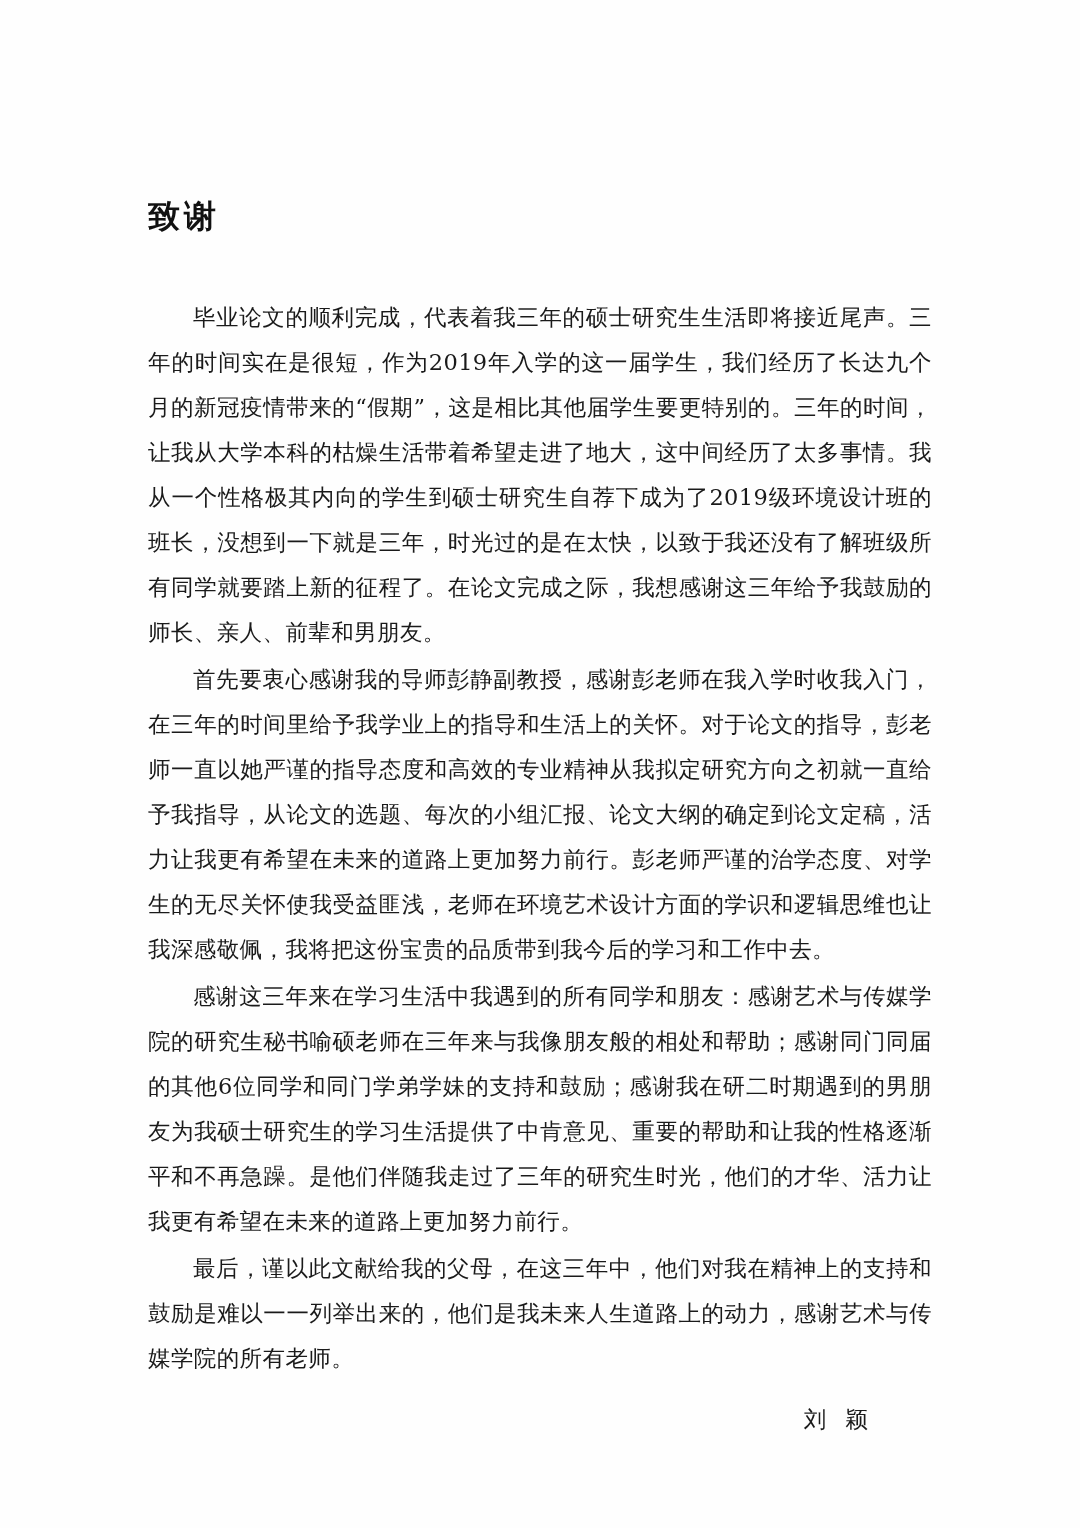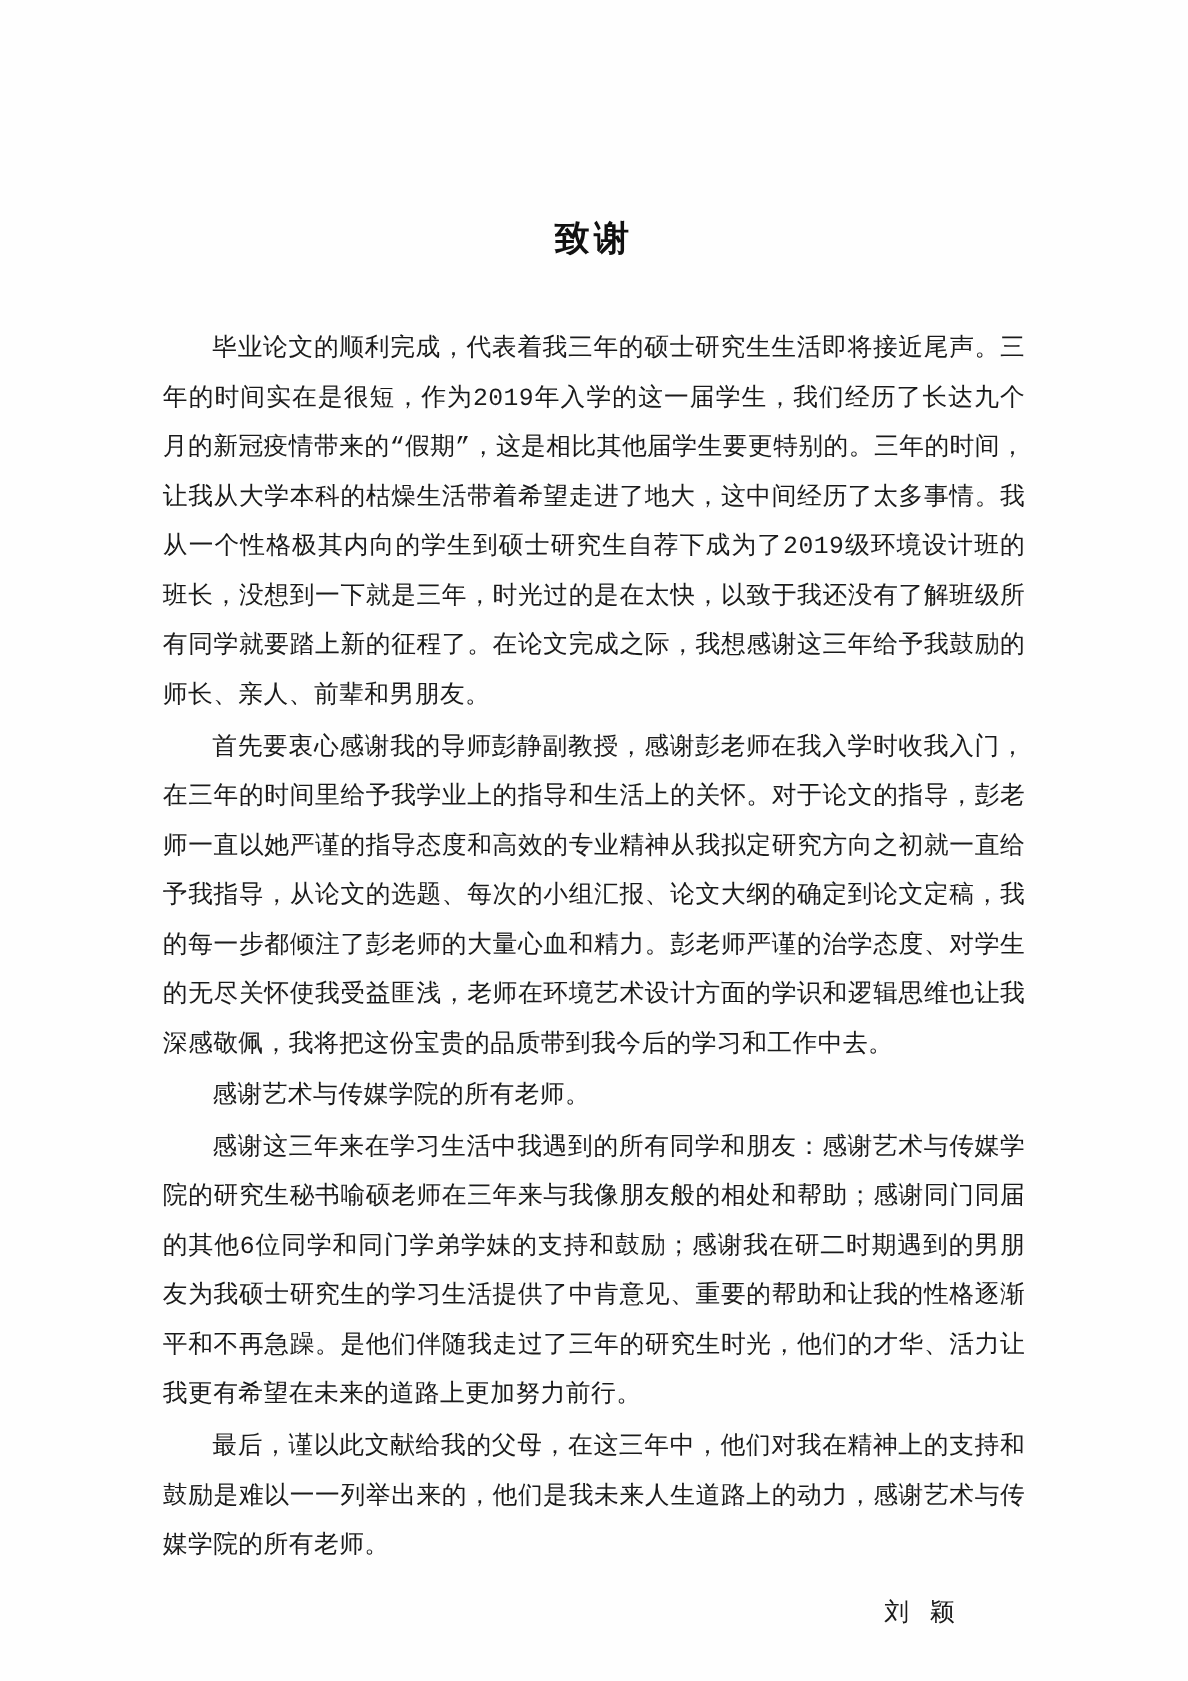--- a/index.html
+++ b/index.html
@@ -22,38 +22,37 @@
     box-sizing: border-box;
     padding: 0;
   }
   .content {
     position: absolute;
     left: 148px;
     top: 195px;
     width: 784px;
   }
   .doc-title {
-    text-align: center;
+    text-align: left;
     font-size: 32px;
     font-weight: bold;
     letter-spacing: 4px;
     margin: 0 0 56px 0;
     font-family: "DejaVu Sans", "Liberation Sans", sans-serif;
     color: #111111;
   }
   .para {
     font-size: 22.5px;
     line-height: 45px;
     text-align: justify;
     text-justify: inter-ideograph;
     text-indent: 2em;
     margin: 0 0 2px 0;
     color: #1a1a1a;
     letter-spacing: 0.4px;
-    font-family: Liberation Mono, monospace;
   }
   .signature-block {
     margin-top: 16px;
     text-align: right;
     font-size: 22.5px;
     line-height: 45px;
     color: #1a1a1a;
   }
   .sig-name {
     padding-right: 58px;
@@ -61,22 +60,21 @@
   }
 </style>
 </head>
 <body>
 
 <div class="page">
   <div class="content">
     <h1 class="doc-title">致谢</h1>
 
     <p class="para">毕业论文的顺利完成，代表着我三年的硕士研究生生活即将接近尾声。三年的时间实在是很短，作为2019年入学的这一届学生，我们经历了长达九个月的新冠疫情带来的“假期”，这是相比其他届学生要更特别的。三年的时间，让我从大学本科的枯燥生活带着希望走进了地大，这中间经历了太多事情。我从一个性格极其内向的学生到硕士研究生自荐下成为了2019级环境设计班的班长，没想到一下就是三年，时光过的是在太快，以致于我还没有了解班级所有同学就要踏上新的征程了。在论文完成之际，我想感谢这三年给予我鼓励的师长、亲人、前辈和男朋友。</p>
-    <p class="para">首先要衷心感谢我的导师彭静副教授，感谢彭老师在我入学时收我入门，在三年的时间里给予我学业上的指导和生活上的关怀。对于论文的指导，彭老师一直以她严谨的指导态度和高效的专业精神从我拟定研究方向之初就一直给予我指导，从论文的选题、每次的小组汇报、论文大纲的确定到论文定稿，我的每一步都倾注了彭老师的大量心血和精力。彭老师严谨的治学态度、对学生的无尽关怀使我受益匪浅，老师在环境艺术设计方面的学识和逻辑思维也让我深感敬佩，我将把这份宝贵的品质带到我今后的学习和工作中去。</p>
-    <p class="para">感谢艺术与传媒学院的所有老师。</p>
+    <p class="para">首先要衷心感谢我的导师彭静副教授，感谢彭老师在我入学时收我入门，在三年的时间里给予我学业上的指导和生活上的关怀。对于论文的指导，彭老师一直以她严谨的指导态度和高效的专业精神从我拟定研究方向之初就一直给予我指导，从论文的选题、每次的小组汇报、论文大纲的确定到论文定稿，活力让我更有希望在未来的道路上更加努力前行。彭老师严谨的治学态度、对学生的无尽关怀使我受益匪浅，老师在环境艺术设计方面的学识和逻辑思维也让我深感敬佩，我将把这份宝贵的品质带到我今后的学习和工作中去。</p>
     <p class="para">感谢这三年来在学习生活中我遇到的所有同学和朋友：感谢艺术与传媒学院的研究生秘书喻硕老师在三年来与我像朋友般的相处和帮助；感谢同门同届的其他6位同学和同门学弟学妹的支持和鼓励；感谢我在研二时期遇到的男朋友为我硕士研究生的学习生活提供了中肯意见、重要的帮助和让我的性格逐渐平和不再急躁。是他们伴随我走过了三年的研究生时光，他们的才华、活力让我更有希望在未来的道路上更加努力前行。</p>
     <p class="para">最后，谨以此文献给我的父母，在这三年中，他们对我在精神上的支持和鼓励是难以一一列举出来的，他们是我未来人生道路上的动力，感谢艺术与传媒学院的所有老师。</p>
 
     <div class="signature-block">
       <div class="sig-name">刘 颖</div>
 
     </div>
   </div>
 </div>
 

